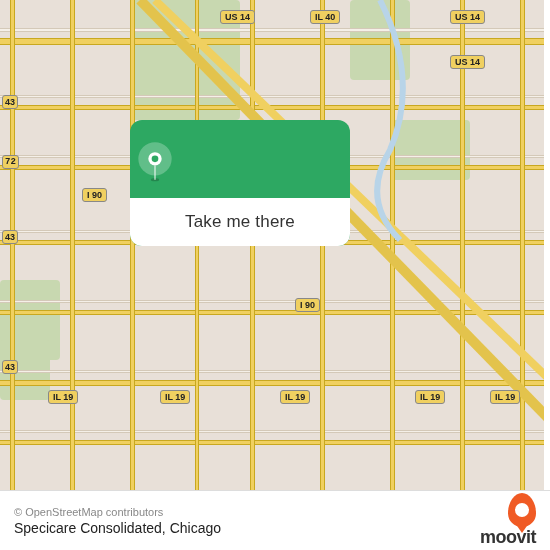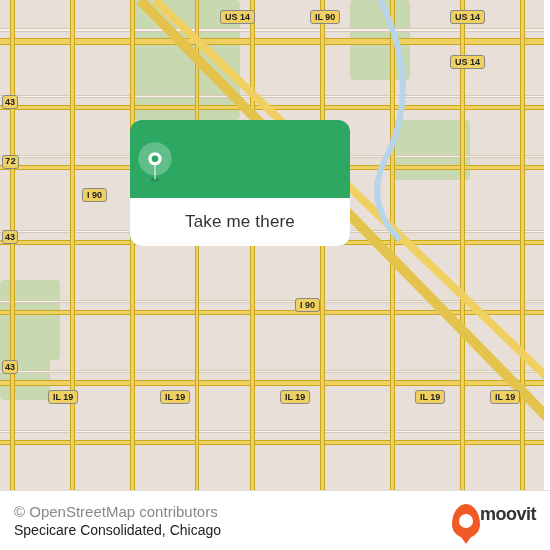--- a/index.html
+++ b/index.html
@@ -123,36 +123,37 @@
       border-top: 1px solid #ddd;
       position: relative;
     }
 
     #info-bar .left-text {
       display: flex;
       flex-direction: column;
     }
 
     #osm-credit {
-      font-size: 15px;
+      font-size: 11px;
       color: #888;
       margin-bottom: 2px;
     }
 
     #place-name {
       font-size: 14px;
       color: #222;
       font-weight: 400;
     }
 
     
     #moovit-logo {
       display: flex;
-      align-items: flex-start;
+      align-items: flex-end;
       gap: 0;
+      flex-direction: column;
     }
 
     .moovit-pin {
       width: 28px;
       height: 34px;
       background: #f05a24;
       border-radius: 50% 50% 50% 50% / 60% 60% 40% 40%;
       position: relative;
       display: flex;
       align-items: center;
@@ -226,21 +227,21 @@
 
     <line x1="140" y1="0" x2="550" y2="420" stroke="#f0d060" stroke-width="10"></line>
     <line x1="140" y1="0" x2="550" y2="420" stroke="#c8a820" stroke-width="10" stroke-dasharray="none" opacity="0.3"></line>
 
     <line x1="155" y1="0" x2="550" y2="380" stroke="#f0d060" stroke-width="8"></line>
 
     <path d="M380 0 Q420 80 390 150 Q360 200 400 240" fill="none" stroke="#b8d4e8" stroke-width="6"></path>
   </svg>
 
   <div class="route-badge" style="top:10px; left:220px;">US 14</div>
-  <div class="route-badge" style="top:10px; left:310px;">IL 90</div>
+  <div class="route-badge" style="top:10px; left:310px;">IL 40</div>
   <div class="route-badge" style="top:10px; left:450px;">US 14</div>
   <div class="route-badge" style="top:95px; left:2px; padding:1px 2px;">43</div>
   <div class="route-badge" style="top:55px; left:450px;">US 14</div>
   <div class="route-badge" style="top:188px; left:82px;">I 90</div>
   <div class="route-badge" style="top:155px; left:2px; padding:1px 2px;font-family:Liberation Mono, monospace;">72</div>
   <div class="route-badge" style="top:230px; left:2px; padding:1px 2px;">43</div>
   <div class="route-badge" style="top:298px; left:295px;">I 90</div>
   <div class="route-badge" style="top:360px; left:2px; padding:1px 2px;">43</div>
   <div class="route-badge" style="top:390px; left:48px;">IL 19</div>
   <div class="route-badge" style="top:390px; left:160px;">IL 19</div>

